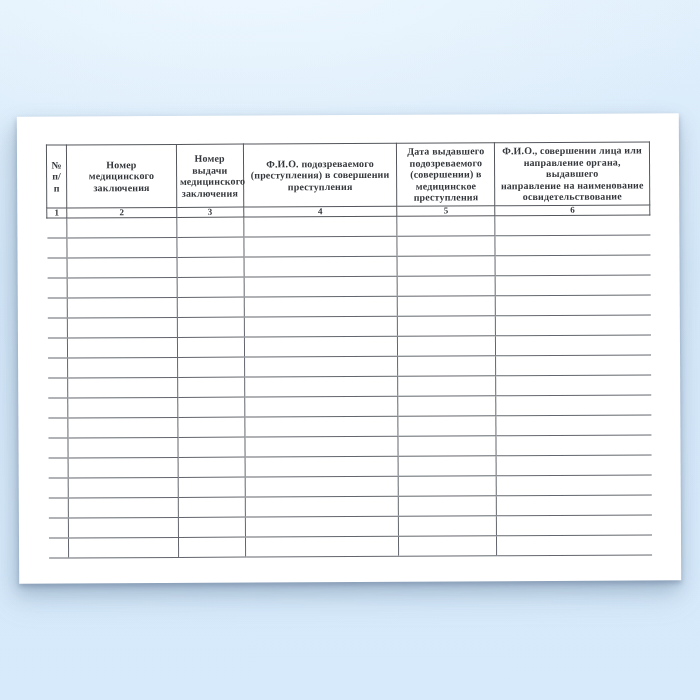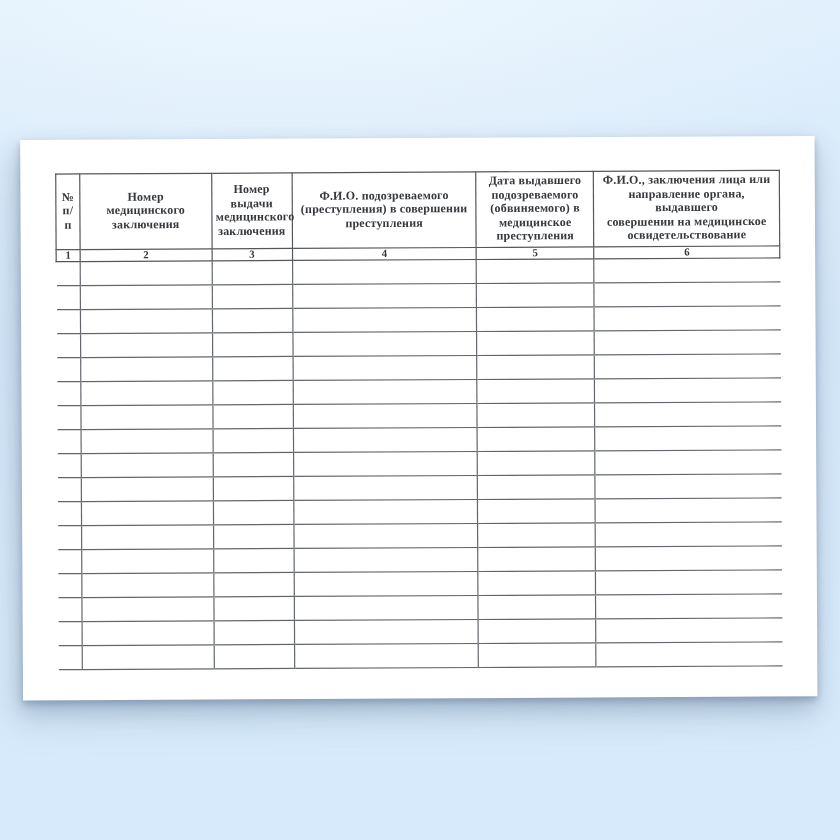--- a/index.html
+++ b/index.html
@@ -113,28 +113,28 @@
               <span class="hl">заключения</span>
             </th>
           <th>
               <span class="hl">Ф.И.О. подозреваемого</span>
               <span class="hl">(преступления) в совершении</span>
               <span class="hl">преступления</span>
             </th>
           <th>
               <span class="hl">Дата выдавшего</span>
               <span class="hl">подозреваемого</span>
-              <span class="hl">(обвиняемого) в</span>
+              <span class="hl">(совершении) в</span>
               <span class="hl">медицинское</span>
               <span class="hl">преступления</span>
             </th>
           <th>
-              <span class="hl">Ф.И.О., заключения лица или</span>
+              <span class="hl">Ф.И.О., совершении лица или</span>
               <span class="hl">направление органа, выдавшего</span>
-              <span class="hl">совершении на медицинское</span>
+              <span class="hl">направление на наименование</span>
               <span class="hl">освидетельствование</span>
             </th>
         </tr>
         <tr class="nums">
           <td>1</td>
           <td>2</td>
           <td>3</td>
           <td>4</td>
           <td>5</td>
           <td>6</td>

